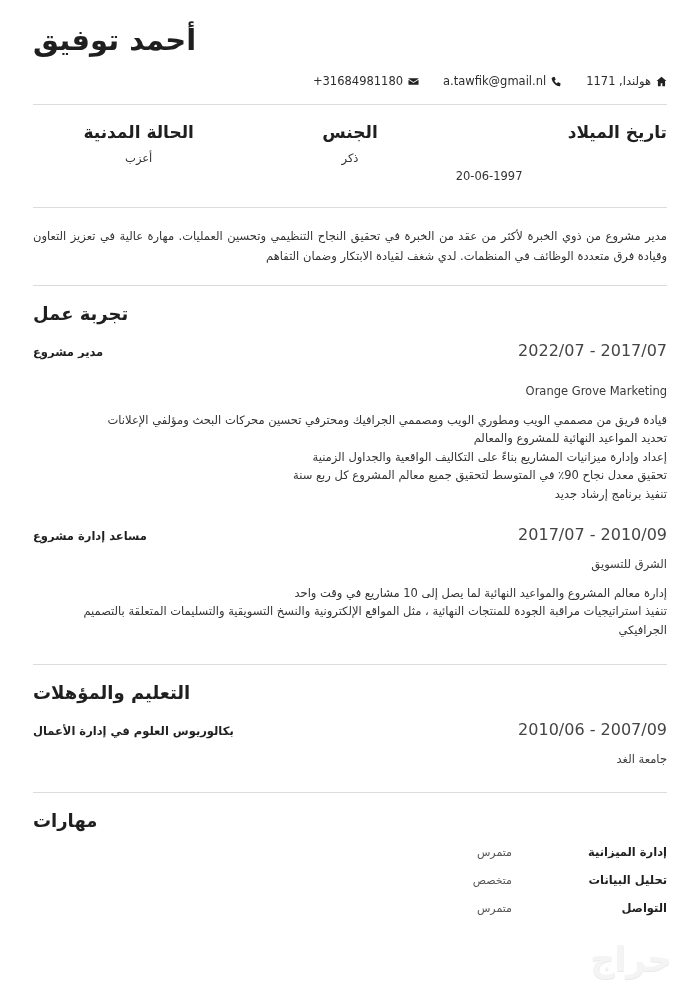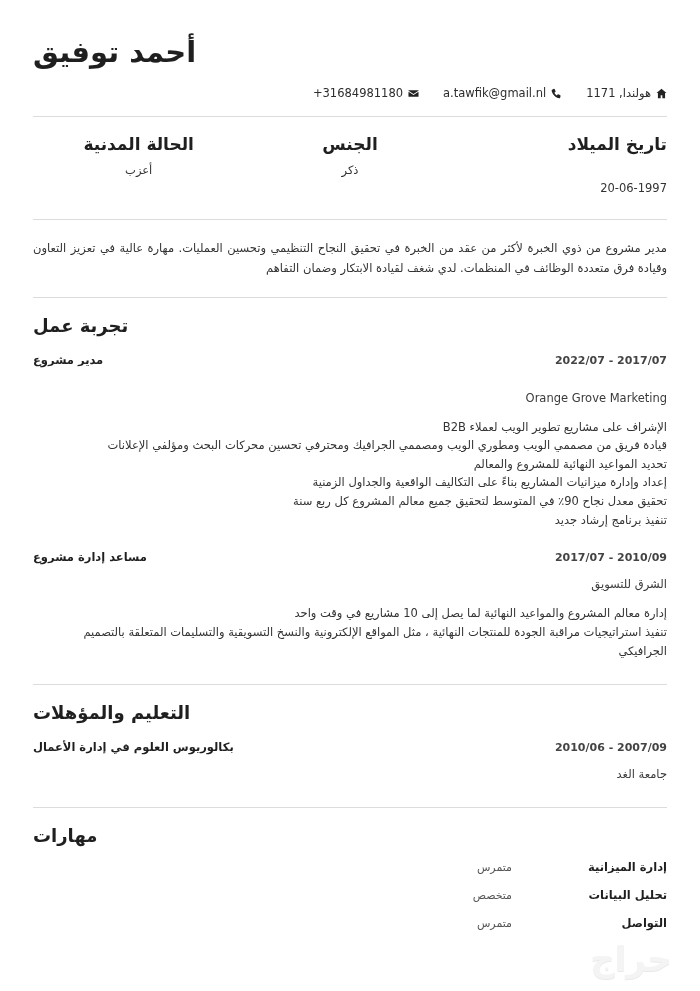--- a/index.html
+++ b/index.html
@@ -32,21 +32,21 @@
   }
 
   .divider {
     height: 1px;
     background: #dcdcdc;
     width: 100%;
   }
 
   
   .header {
-    padding-top: 36px;
+    padding-top: 24px;
     text-align: left;   
   }
   .name {
     font-size: 29px;
     line-height: 1.15;
     font-weight: 600;
     color: #1f1f1f;
     letter-spacing: 0;
   }
   .contact-line {
@@ -99,21 +99,21 @@
     color: #1f1f1f;
   }
   .info-value {
     margin-top: 9px;
     font-size: 11.5px;
     font-weight: 400;
     color: #333;
     direction: rtl;
   }
   .info-value.ltr { direction: ltr; unicode-bidi: isolate; }
-  .info-col:first-child .info-value { direction: ltr; unicode-bidi: isolate; text-align: right; margin-top: 27px; }
+  .info-col:first-child .info-value { direction: ltr; unicode-bidi: isolate; text-align: left; margin-top: 27px; }
 
   .info-rule { margin-top: 24px; }
 
   
   .summary {
     margin-top: 18px;
     font-size: 11.5px;
     line-height: 1.75;
     color: #333;
     text-align: justify;
@@ -144,22 +144,22 @@
     align-items: baseline;
   }
   .entry-title {
     font-size: 11.5px;
     font-weight: 700;
     color: #1f1f1f;
     direction: rtl;
     text-align: right;
   }
   .entry-date {
-    font-size: 11px;
-    font-weight: 700;
+    font-size: 16px;
+    font-weight: 400;
     color: #444;
     direction: ltr;
     unicode-bidi: isolate;
     text-align: left;
   }
   .entry-org {
     margin-top: 13px;
     font-size: 11.5px;
     color: #3a3a3a;
     text-align: right;
@@ -282,21 +282,20 @@
 
     <div class="section-title">تجربة عمل</div>
 
     <div class="entry">
       <div class="entry-head">
         <div class="entry-title">مدير مشروع</div>
         <div class="entry-date">2022/07 - 2017/07</div>
       </div>
       <div class="entry-org ltr">Orange Grove Marketing</div>
       <div class="entry-bullets">
-        <div>الإشراف على مشاريع تطوير الويب لعملاء B2B</div>
         <div>قيادة فريق من مصممي الويب ومطوري الويب ومصممي الجرافيك ومحترفي تحسين محركات البحث ومؤلفي الإعلانات</div>
         <div>تحديد المواعيد النهائية للمشروع والمعالم</div>
         <div>إعداد وإدارة ميزانيات المشاريع بناءً على التكاليف الواقعية والجداول الزمنية</div>
         <div>تحقيق معدل نجاح 90٪ في المتوسط لتحقيق جميع معالم المشروع كل ربع سنة</div>
         <div>تنفيذ برنامج إرشاد جديد</div>
       </div>
     </div>
 
     <div class="entry" style="margin-top:21px;">
       <div class="entry-head">

